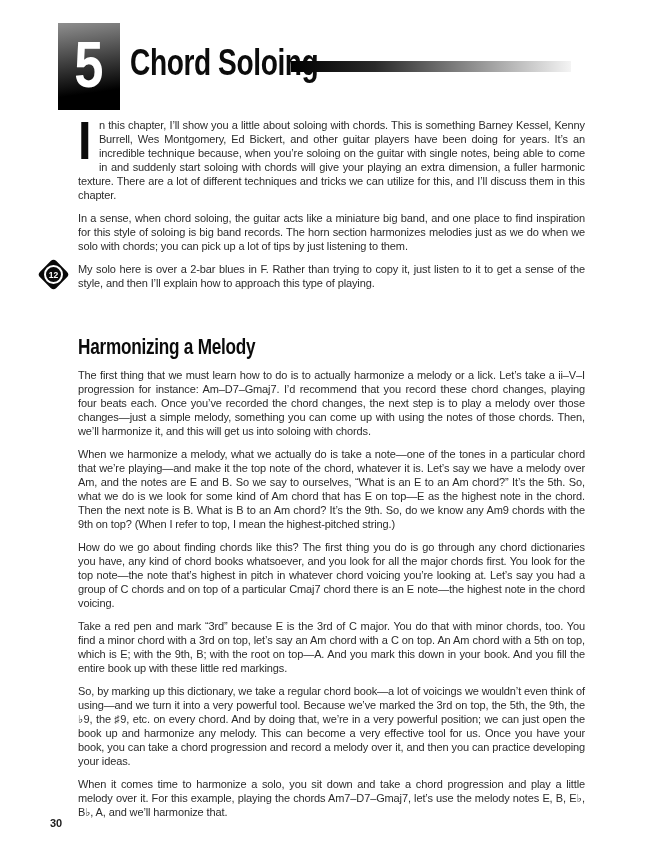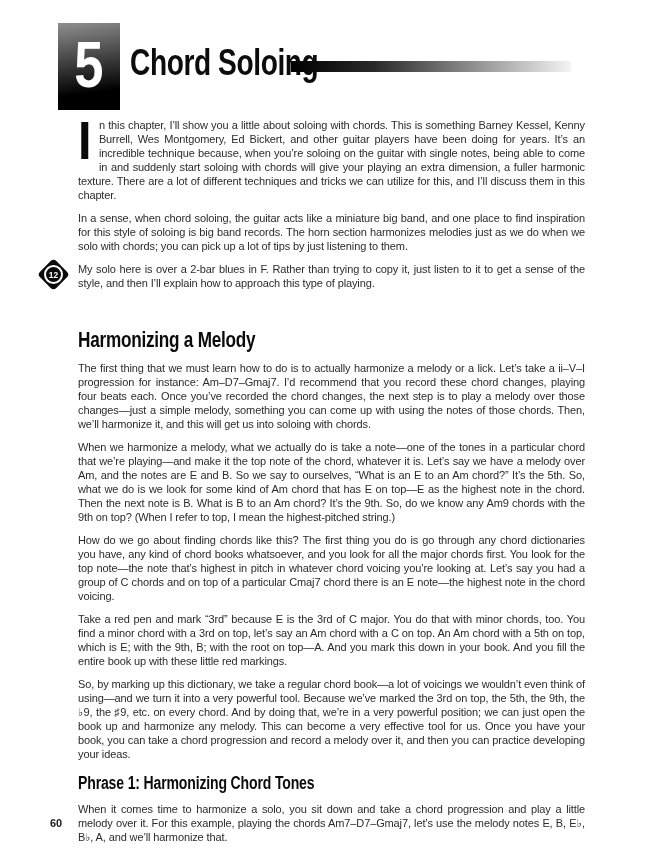--- a/index.html
+++ b/index.html
@@ -64,21 +64,21 @@
   .track-icon-inner {
     width:15px; height:15px;
     background:#0a0a0a;
     border:2px solid #ffffff;
     border-radius:50%;
     color:#fff; font-size:8.5px; font-weight:bold;
     display:flex; align-items:center; justify-content:center;
     transform:rotate(-45deg);
   }
   .h2 {
-    margin:23px 0 8px 0;
+    margin:30px 0 8px 0;
   }
   .h2 > span {
     font-size:22px; font-weight:bold; color:#0b0b0b;
     display:inline-block; transform:scaleX(0.78); transform-origin:left;
     white-space:nowrap; letter-spacing:-0.3px;
   }
   .h3 {
     margin:12px 0 8px 0;
   }
   .h3 > span {
@@ -126,23 +126,20 @@
       <span>Harmonizing a Melody</span>
     </div>
 
     <p class="para">The first thing that we must learn how to do is to actually harmonize a melody or a lick. Let’s take a ii–V–I progression for instance: Am–D7–Gmaj7. I’d recommend that you record these chord changes, playing four beats each. Once you’ve recorded the chord changes, the next step is to play a melody over those changes—just a simple melody, something you can come up with using the notes of those chords. Then, we’ll harmonize it, and this will get us into soloing with chords.</p>
     <p class="para">When we harmonize a melody, what we actually do is take a note—one of the tones in a particular chord that we’re playing—and make it the top note of the chord, whatever it is. Let’s say we have a melody over Am, and the notes are E and B. So we say to ourselves, “What is an E to an Am chord?” It’s the 5th. So, what we do is we look for some kind of Am chord that has E on top—E as the highest note in the chord. Then the next note is B. What is B to an Am chord? It’s the 9th. So, do we know any Am9 chords with the 9th on top? (When I refer to top, I mean the highest-pitched string.)</p>
     <p class="para">How do we go about finding chords like this? The first thing you do is go through any chord dictionaries you have, any kind of chord books whatsoever, and you look for all the major chords first. You look for the top note—the note that’s highest in pitch in whatever chord voicing you’re looking at. Let’s say you had a group of C chords and on top of a particular Cmaj7 chord there is an E note—the highest note in the chord voicing.</p>
     <p class="para">Take a red pen and mark “3rd” because E is the 3rd of C major. You do that with minor chords, too. You find a minor chord with a 3rd on top, let’s say an Am chord with a C on top. An Am chord with a 5th on top, which is E; with the 9th, B; with the root on top—A. And you mark this down in your book. And you fill the entire book up with these little red markings.</p>
     <p class="para">So, by marking up this dictionary, we take a regular chord book—a lot of voicings we wouldn’t even think of using—and we turn it into a very powerful tool. Because we’ve marked the 3rd on top, the 5th, the 9th, the ♭9, the ♯9, etc. on every chord. And by doing that, we’re in a very powerful position; we can just open the book up and harmonize any melody. This can become a very effective tool for us. Once you have your book, you can take a chord progression and record a melody over it, and then you can practice developing your ideas.</p>
 
 
-    <div class="h3">
-      <span>Phrase 1: Harmonizing Chord Tones</span>
-    </div>
 
     <p class="para">When it comes time to harmonize a solo, you sit down and take a chord progression and play a little melody over it. For this example, playing the chords Am7–D7–Gmaj7, let’s use the melody notes E, B, E♭, B♭, A, and we’ll harmonize that.</p>
 
   </div>
 
-  <div class="page-number">60</div>
+  <div class="page-number">30</div>
 
 </div>
 
 </body></html>

